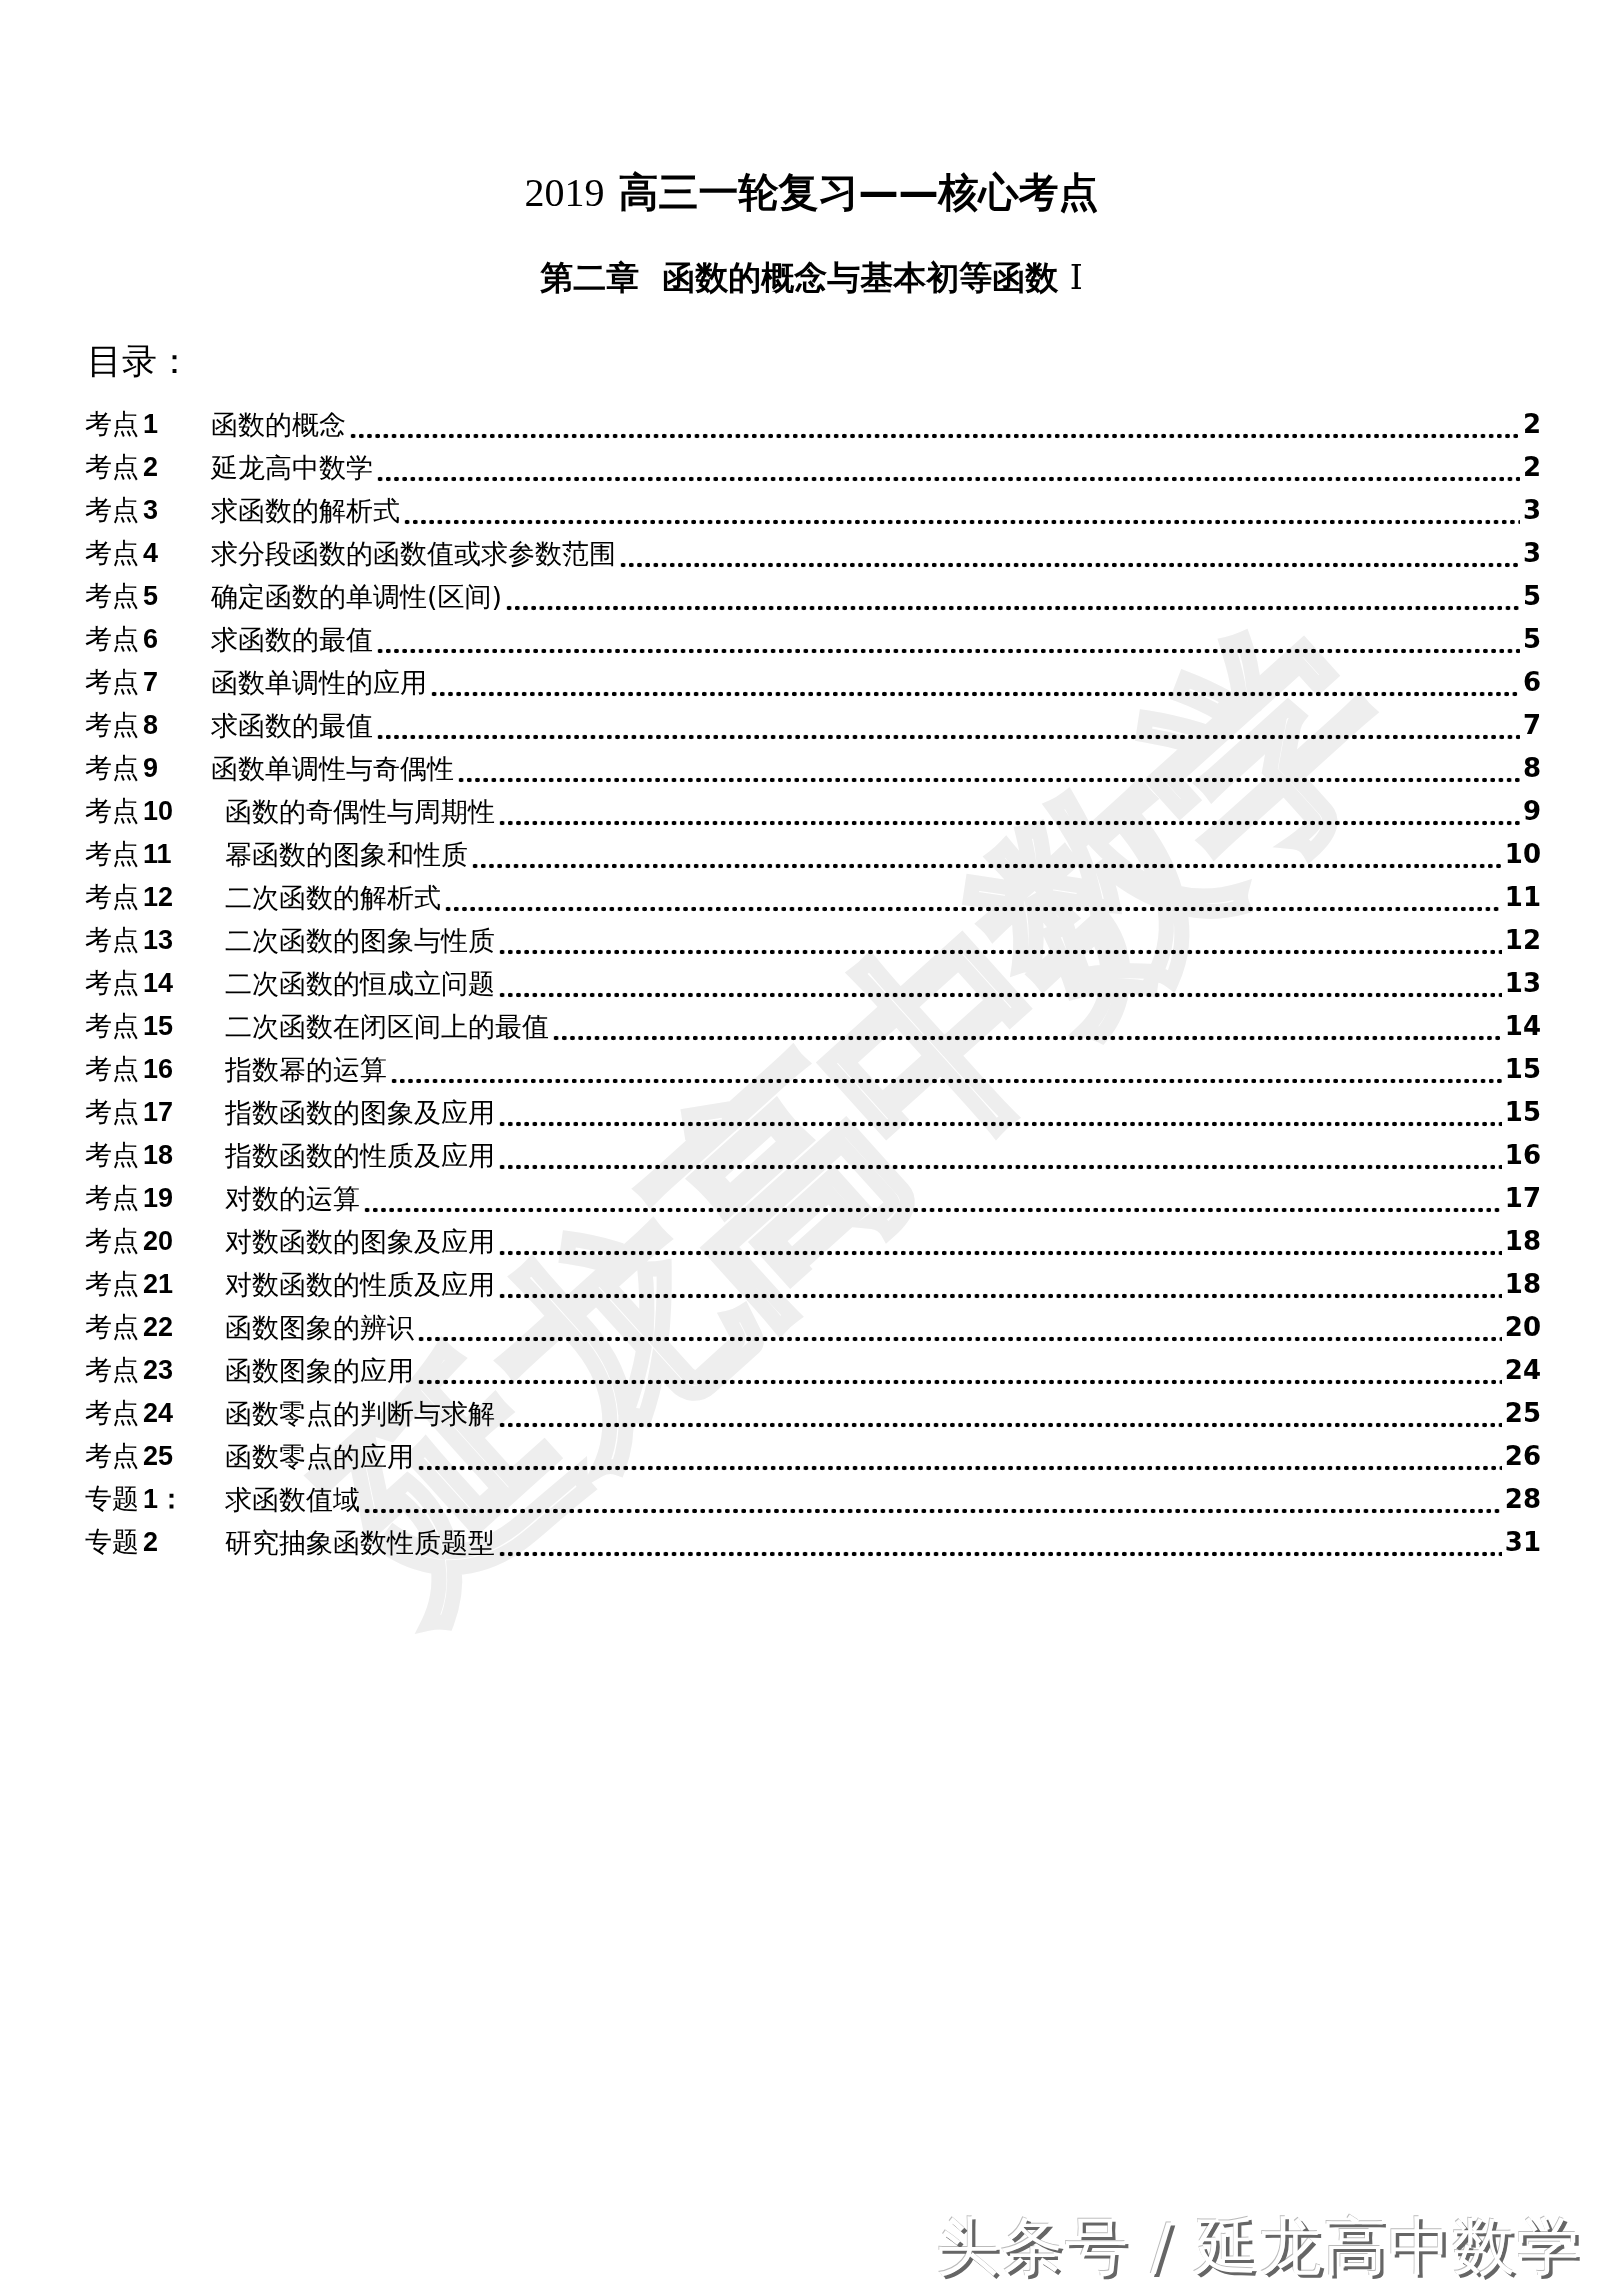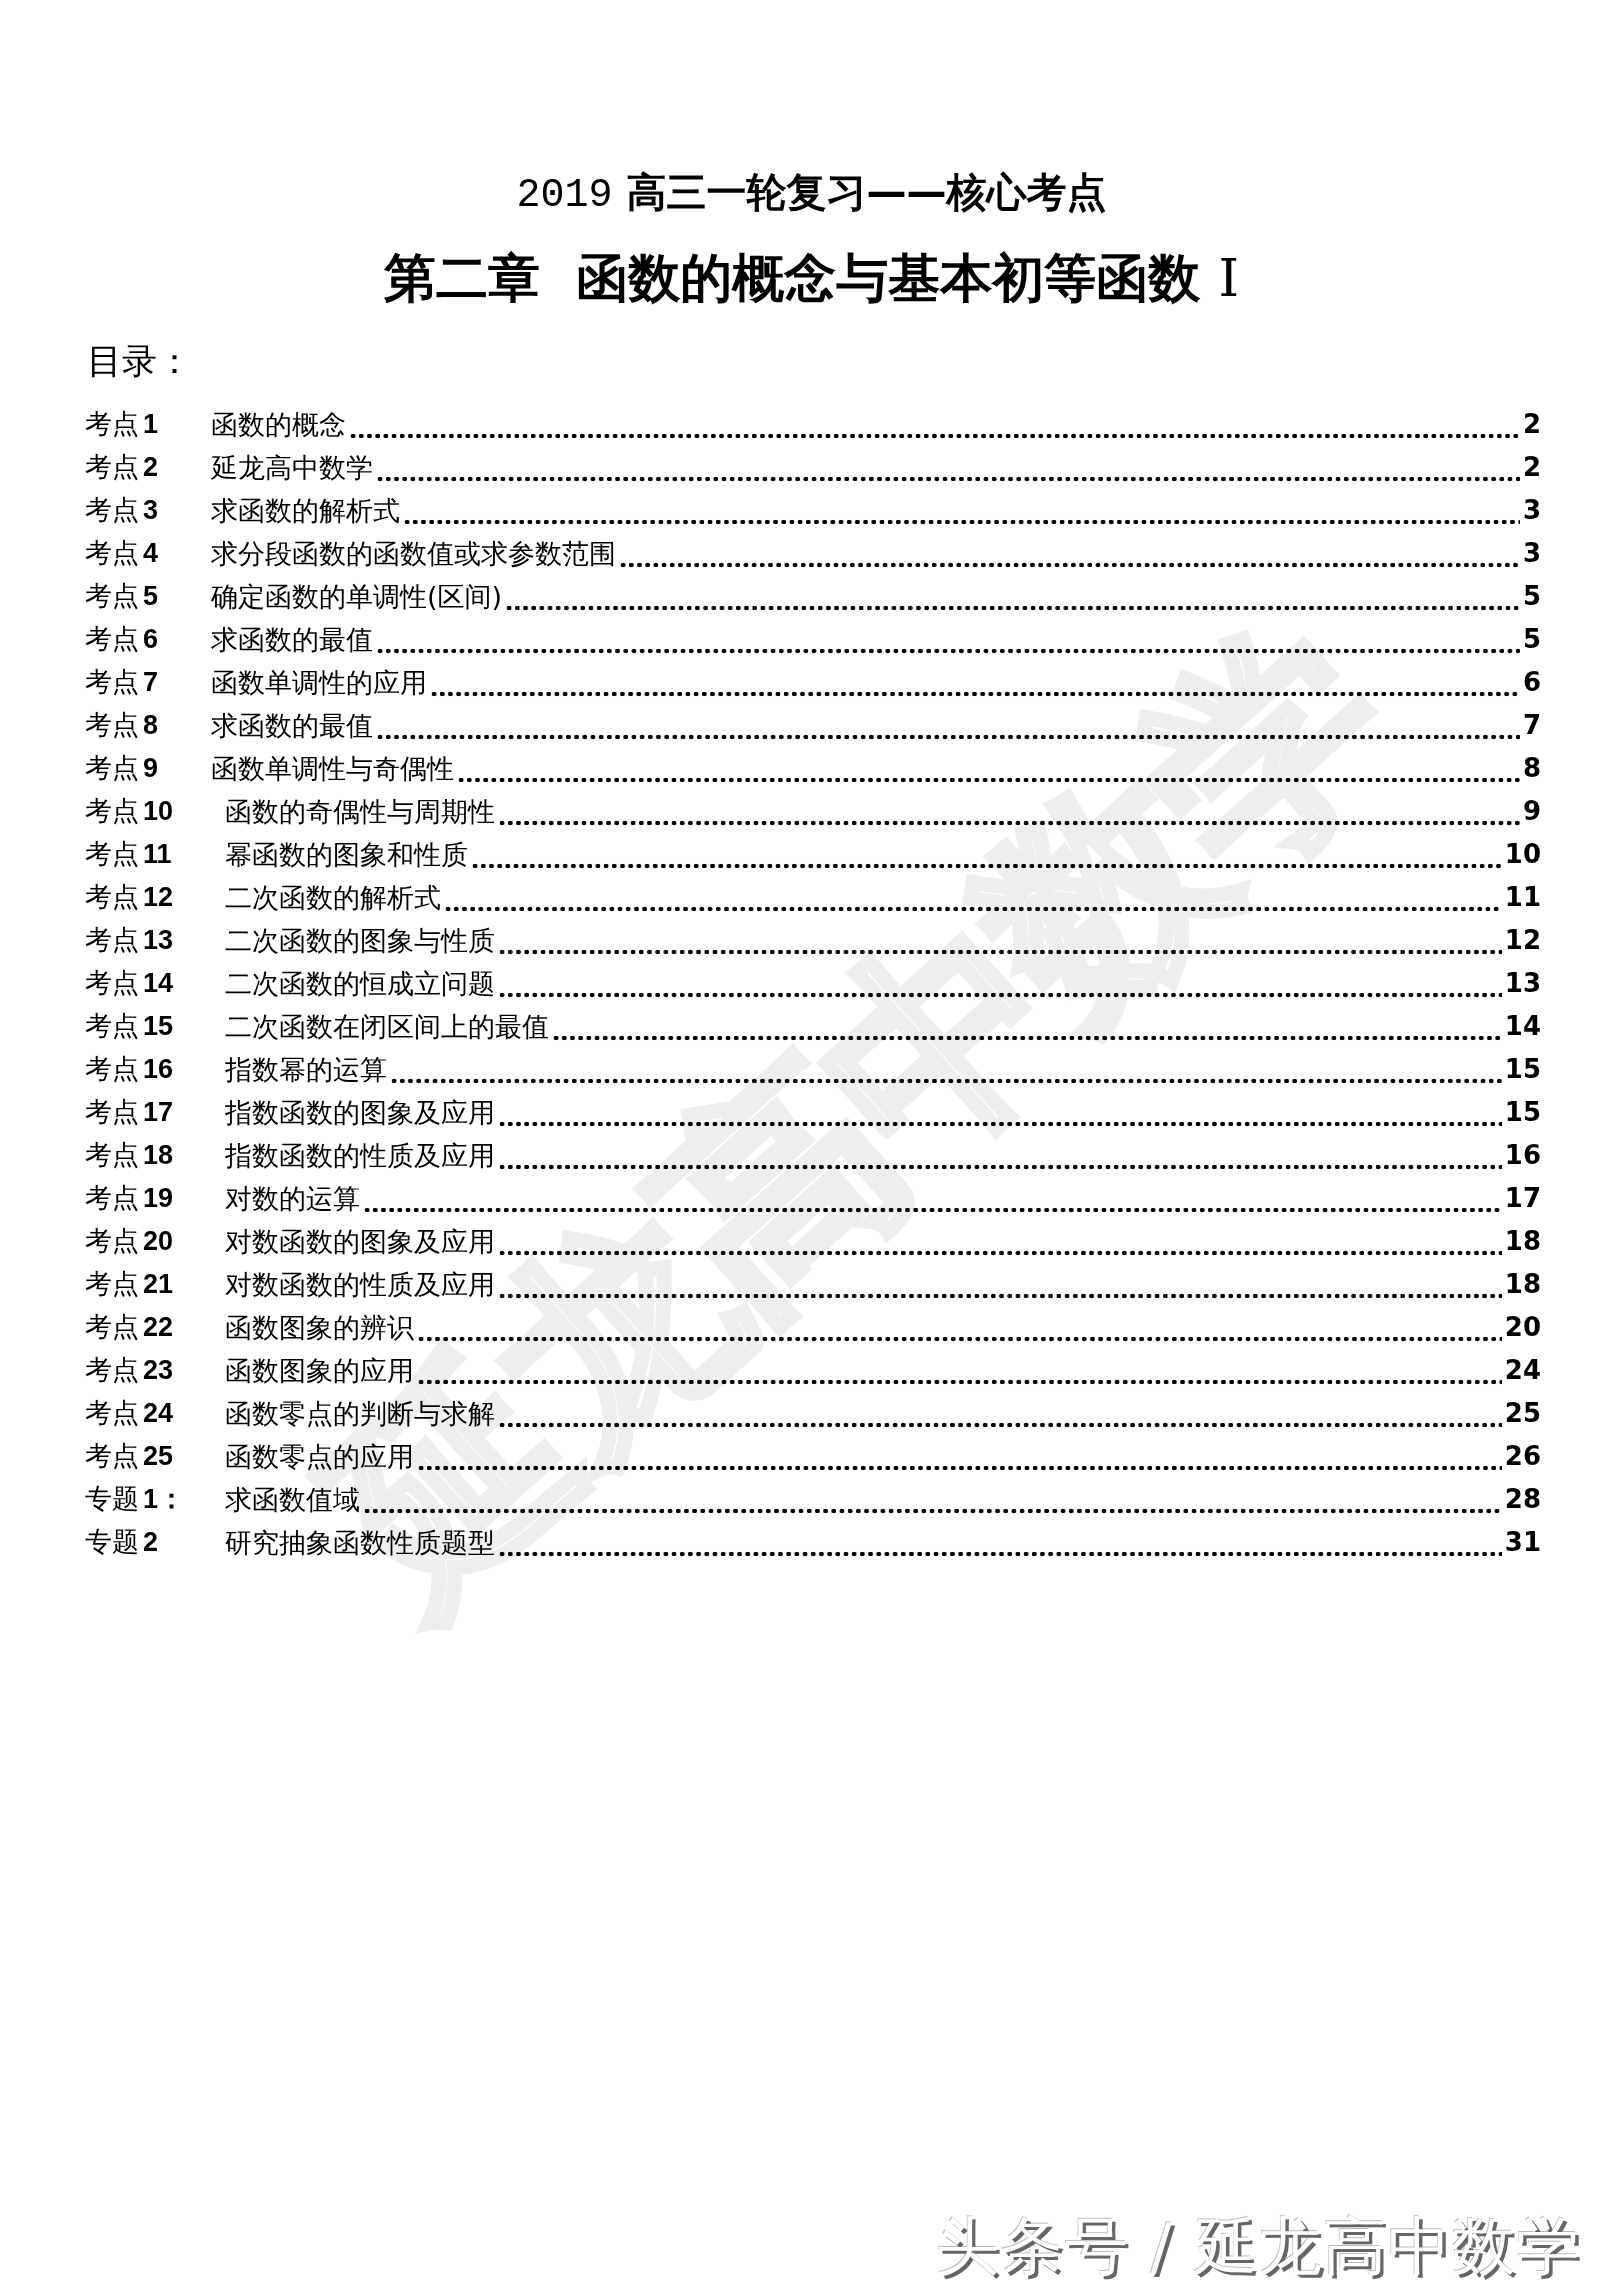--- a/index.html
+++ b/index.html
@@ -47,30 +47,30 @@
     width: 1623px;
     top: 168px;
     text-align: center;
     font-size: 40px;
     font-weight: bold;
     line-height: 49px;
     z-index: 2;
     font-family: "DejaVu Sans", sans-serif;
   }
   .title-1 .year {
-    font-family: Liberation Mono, monospace;
+    font-family: Liberation Serif, serif;
     font-weight: normal;
   }
   .title-2 {
     position: absolute;
     left: 0;
     width: 1623px;
     top: 252px;
     text-align: center;
-    font-size: 52px;
+    font-size: 33px;
     font-weight: bold;
     line-height: 52px;
     z-index: 2;
     font-family: "DejaVu Sans", sans-serif;
   }
   .title-2 .roman {
     font-family: "Liberation Serif", "DejaVu Serif", serif;
     font-weight: normal;
   }
   .toc-heading {

